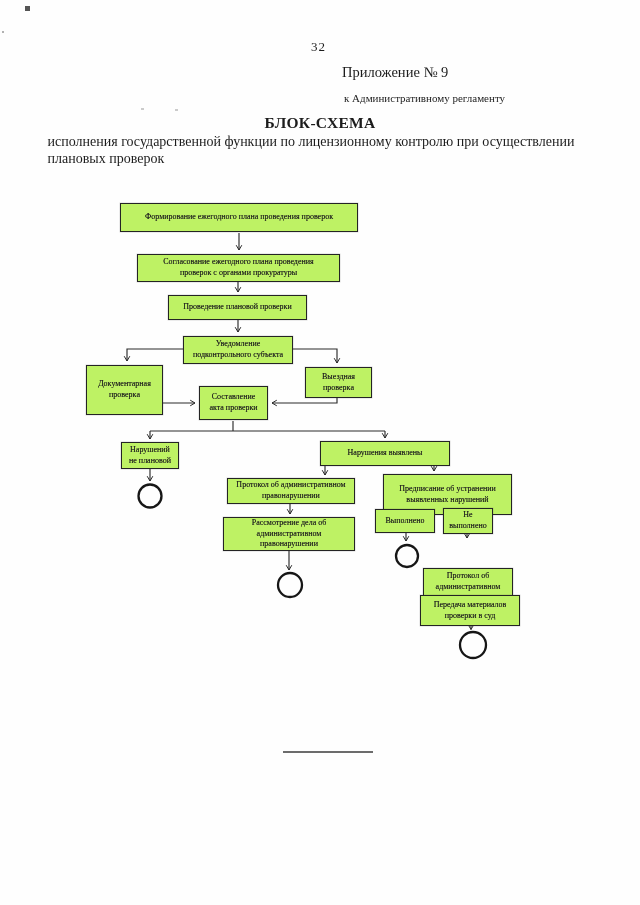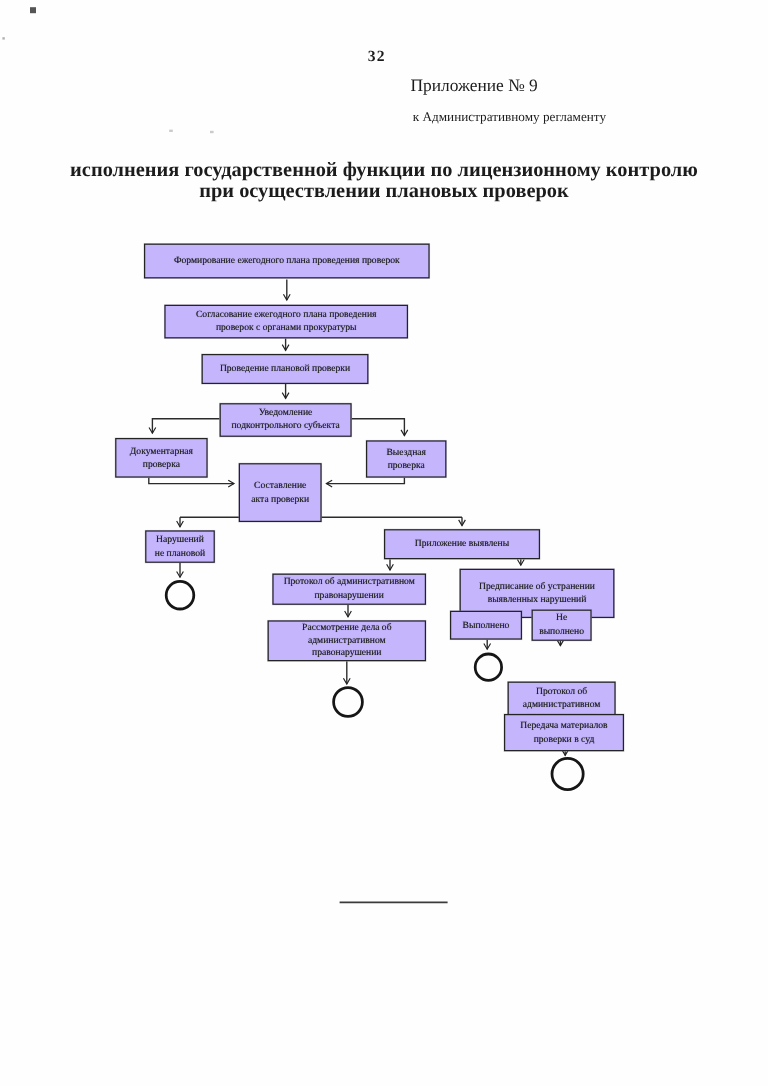--- a/index.html
+++ b/index.html
@@ -2,29 +2,29 @@
 <html><head>
 <meta charset="utf-8">
 <style>
   html,body { margin:0; padding:0; background:#e8e8e8; }
   .page {
     position:relative; width:640px; height:905px; background:#fefefe;
     font-family:"Liberation Serif","DejaVu Serif",serif; color:#1c1c1c;
     margin:0 auto; overflow:hidden;
   }
   .hdr { position:absolute; white-space:nowrap; }
-  .page-number { top:39px; left:302px; width:24px; text-align:center; font-size:13px; letter-spacing:1px;font-weight:bold; }
+  .page-number { top:39px; left:302px; width:24px; text-align:right; font-size:13px; letter-spacing:1px; }
   .appendix-line1 { top:64px; left:342px; font-size:14.5px; }
   .appendix-line2 { top:92px; left:344px; font-size:11px; }
   .doc-title { position:absolute; top:114px; left:0; right:0; text-align:center;
     font-size:15.5px; font-weight:bold; letter-spacing:0.3px; }
   .doc-subtitle { position:absolute; top:133px; left:0; right:0; margin:0 auto;
-    max-width:545px; text-align:center; font-size:17px; font-weight:bold; line-height:17px; }
+    max-width:545px; font-size:14px; font-weight:normal; line-height:17px; }
   .node {
-    position:absolute; box-sizing:border-box; background:#c4b5fd;
+    position:absolute; box-sizing:border-box; background:#bef264;
     border:1.4px solid #242424; display:flex; align-items:center; justify-content:center;
     text-align:center; font-size:8px; line-height:1.32; white-space:pre-line;
     padding:1px 4px; text-shadow:0 0 0.6px rgba(40,40,40,0.65);
     box-shadow:0 0 0 0.4px rgba(60,60,60,0.25);
   }
   .overlay { position:absolute; left:0; top:0; width:640px; height:905px; pointer-events:none; }
   .speck { position:absolute; background:#555; }
   .speck-a { left:25px; top:6px; width:5px; height:5px; }
   .speck-b { left:2px; top:31px; width:2px; height:2px; opacity:.45; }
   .speck-c { left:141px; top:108px; width:3px; height:2px; opacity:.3; }
@@ -36,20 +36,21 @@
 <div class="page">
 
   <div class="speck speck-a"></div>
   <div class="speck speck-b"></div>
   <div class="speck speck-c"></div>
   <div class="speck speck-d"></div>
 
   <div class="hdr page-number">32</div>
   <div class="hdr appendix-line1">Приложение № 9</div>
   <div class="hdr appendix-line2">к Административному регламенту</div>
+  <div class="doc-title">БЛОК-СХЕМА</div>
   <div class="doc-subtitle">исполнения государственной функции по лицензионному контролю при осуществлении плановых проверок</div>
 
   <svg class="overlay" viewBox="0 0 640 905" xmlns="http://www.w3.org/2000/svg">
     <defs>
       <marker id="arrow" viewBox="0 0 10 10" refX="7.5" refY="5" markerWidth="8" markerHeight="8" orient="auto" markerUnits="userSpaceOnUse">
         <path d="M1.5,1.5 L7.5,5 L1.5,8.5" fill="none" stroke="#222" stroke-width="1.2"></path>
       </marker>
     </defs>
     <g stroke="#2b2b2b" stroke-width="1.15" fill="none">
       <path d="M239,233 L239,250" marker-end="url(#arrow)"></path>
@@ -83,29 +84,29 @@
     </g>
     <line x1="283" y1="752" x2="373" y2="752" stroke="#3b3b3b" stroke-width="1.6"></line>
   </svg>
 
   <div class="node" style="left:120px;top:203px;width:238px;height:29px">Формирование ежегодного плана проведения проверок</div>
   <div class="node" style="left:137px;top:254px;width:203px;height:28px">Согласование ежегодного плана проведения
 проверок с органами прокуратуры</div>
   <div class="node" style="left:168px;top:295px;width:139px;height:25px">Проведение плановой проверки</div>
   <div class="node" style="left:183px;top:336px;width:110px;height:28px">Уведомление
 подконтрольного субъекта</div>
-  <div class="node" style="left:96px;top:365px;width:77px;height:33px">Документарная
+  <div class="node" style="left:86px;top:365px;width:77px;height:50px">Документарная
 проверка</div>
   <div class="node" style="left:305px;top:367px;width:67px;height:31px">Выездная
 проверка</div>
-  <div class="node" style="left:199px;top:386px;width:69px;height:49px">Составление
+  <div class="node" style="left:199px;top:386px;width:69px;height:34px">Составление
 акта проверки</div>
   <div class="node" style="left:121px;top:442px;width:58px;height:27px">Нарушений
 не плановой</div>
-  <div class="node" style="left:320px;top:441px;width:130px;height:25px">Приложение выявлены</div>
+  <div class="node" style="left:320px;top:441px;width:130px;height:25px">Нарушения выявлены</div>
   <div class="node" style="left:227px;top:478px;width:128px;height:26px">Протокол об административном
 правонарушении</div>
   <div class="node" style="left:383px;top:474px;width:129px;height:41px">Предписание об устранении
 выявленных нарушений</div>
   <div class="node" style="left:223px;top:517px;width:132px;height:34px">Рассмотрение дела об
 административном
 правонарушении</div>
   <div class="node" style="left:375px;top:509px;width:60px;height:24px">Выполнено</div>
   <div class="node" style="left:443px;top:508px;width:50px;height:26px">Не
 выполнено</div>

